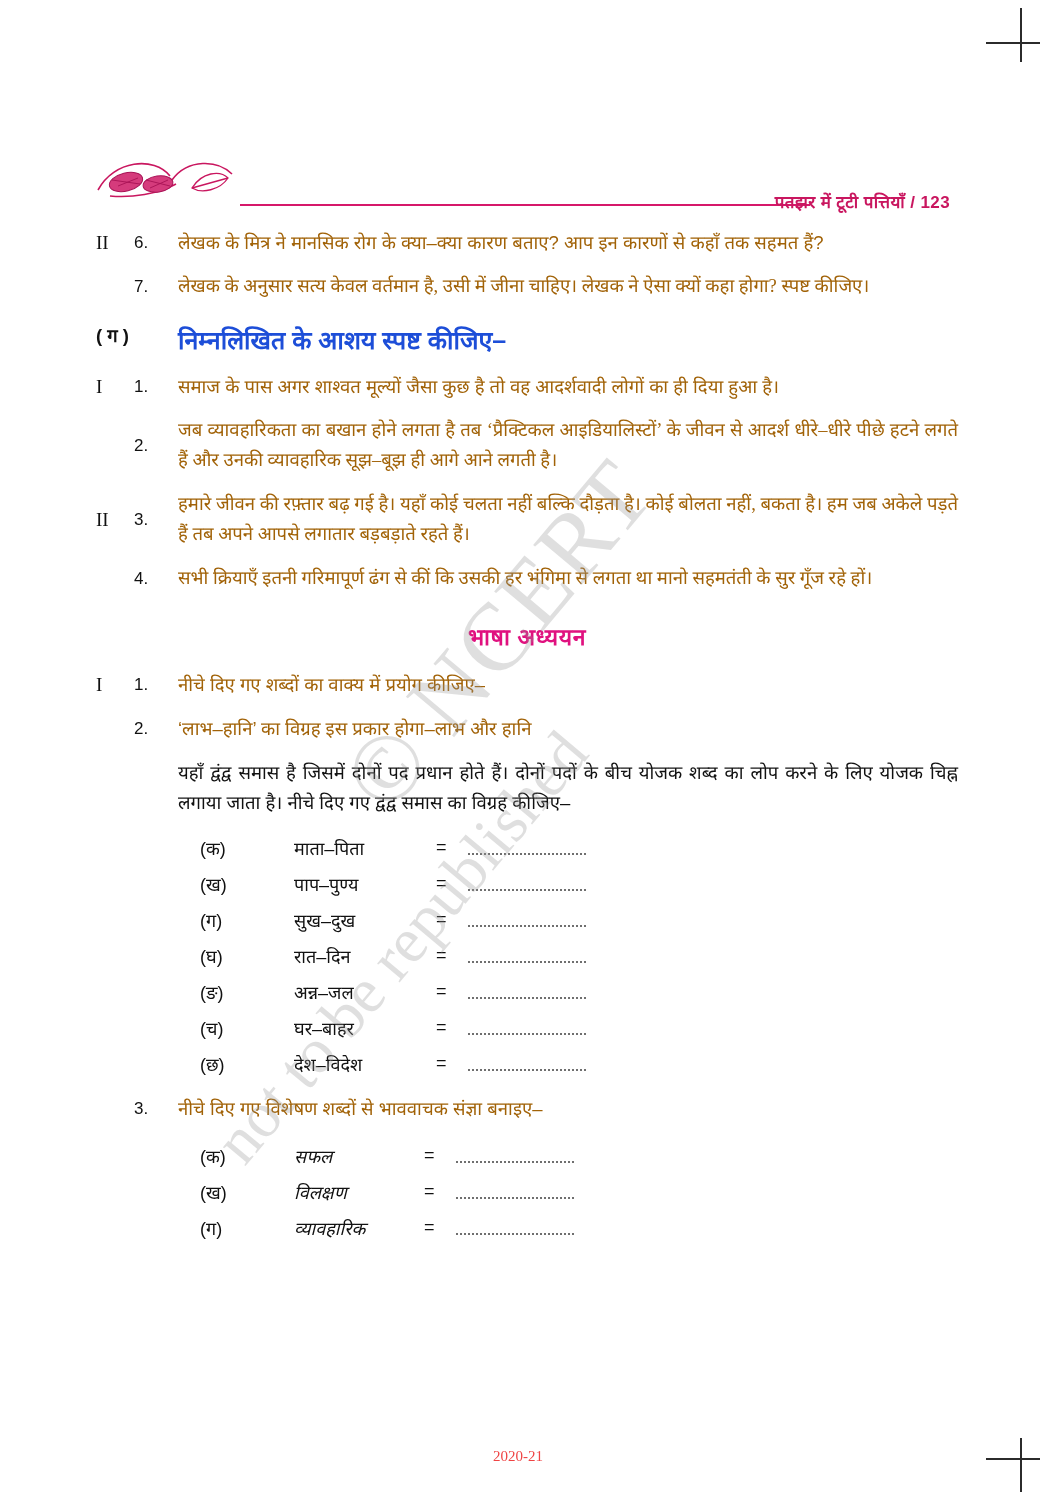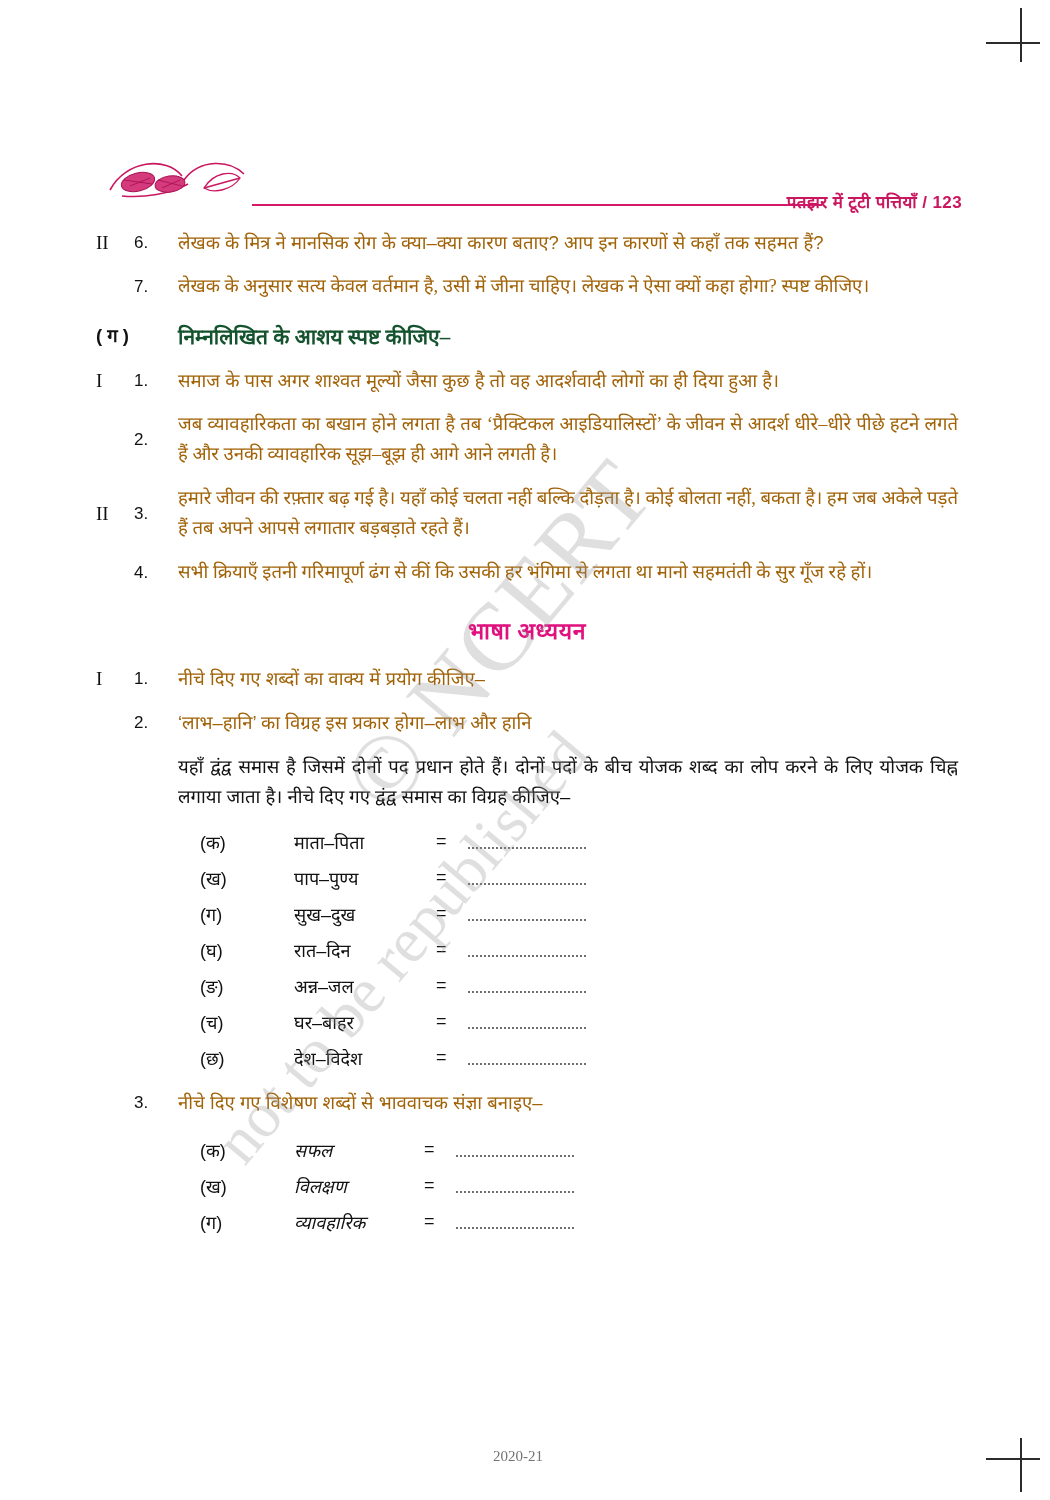--- a/index.html
+++ b/index.html
@@ -33,21 +33,21 @@
   .page {
     position: absolute;
     left: 0; top: 0;
     width: 1050px;
     height: 1500px;
   }
 
   
   .header {
     position: absolute;
-    left: 104px;
+    left: 92px;
     top: 150px;
     width: 858px;
     height: 62px;
   }
   .header-rule {
     position: absolute;
     left: 148px;
     top: 54px;
     width: 570px;
     height: 2px;
@@ -115,24 +115,23 @@
     margin: 20px 0 16px 0;
   }
   .sub-head .tag {
     width: 82px;
     flex: 0 0 82px;
     font-size: 18.5px;
     font-weight: bold;
     color: #111;
   }
   .sub-head .label {
-    font-size: 21px;
+    font-size: 25px;
     font-weight: bold;
-    color: #14532d;
-    font-family: Liberation Serif, serif;
+    color: #1d4ed8;
   }
 
   .section-title {
     font-size: 23px;
     font-weight: bold;
     color: #e0117f;
     margin: 26px 0 18px 0;
     letter-spacing: 0.6px;
     text-align: center;
   }
@@ -216,21 +215,21 @@
   }
 
   
   .footer {
     position: absolute;
     left: 0;
     top: 1448px;
     width: 1036px;
     text-align: center;
     font-size: 15px;
-    color: #737373;
+    color: #ef4444;
     font-family: "Liberation Serif", serif;
   }
 </style>
 </head>
 <body>
 
 <div class="page">
 
   <div class="crop-mark crop-tr">
     <div class="h-line"></div>

